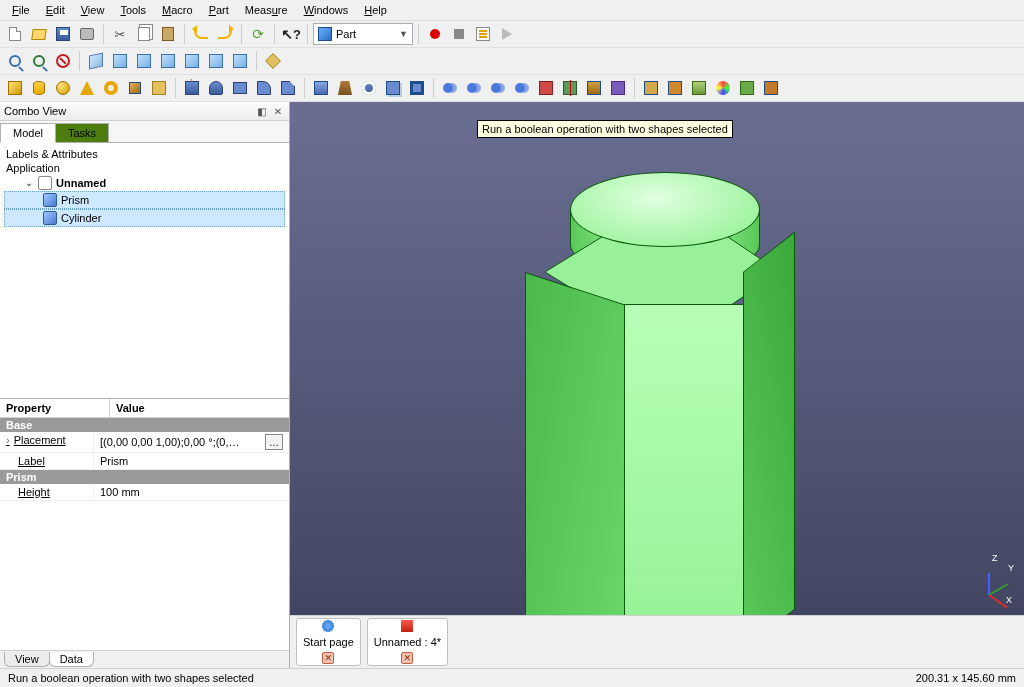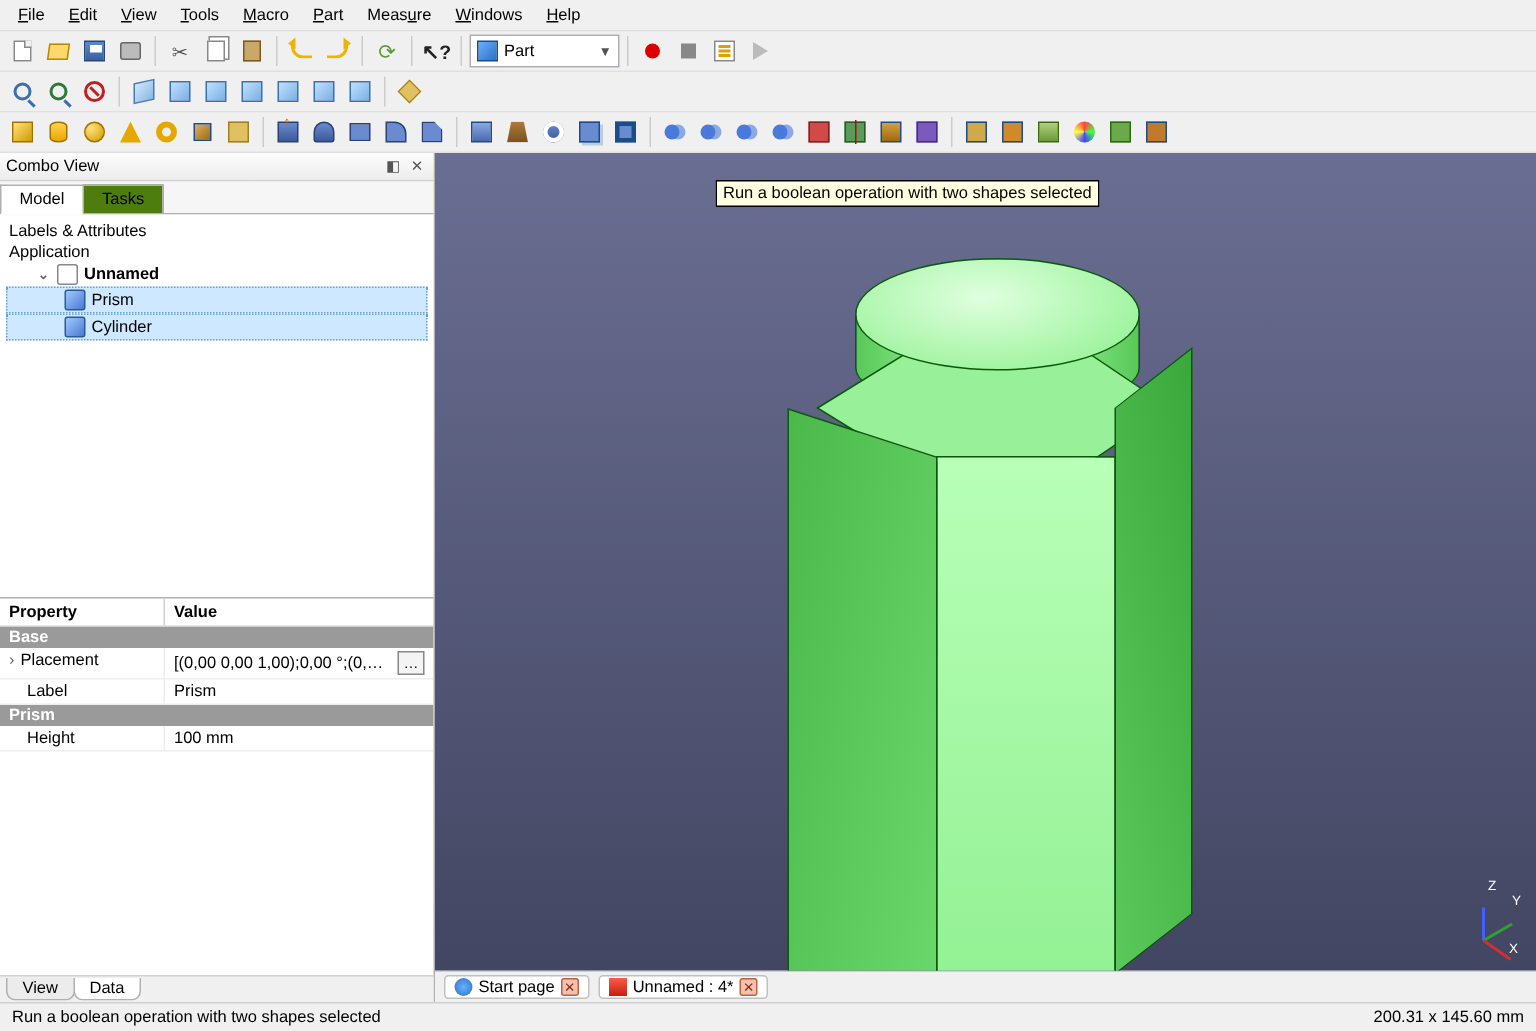--- a/index.html
+++ b/index.html
@@ -76,32 +76,32 @@
 .tree-item.sel { background:#cde8ff; border:1px dotted #6aa0d0; }
 .tree-indent { padding-left:20px; }
 .tree-indent2 { padding-left:38px; }
 .props { height:270px; border-top:1px solid #b0b0b0; display:flex; flex-direction:column; }
 .props-head { display:flex; border-bottom:1px solid #d0d0d0; font-weight:bold; }
 .props-head > div { padding:3px 6px; }
 .props-head .c1 { width:110px; border-right:1px solid #d0d0d0; }
 .props-body { flex:1; overflow:auto; }
 .prow { display:flex; border-bottom:1px solid #eee; }
 .prow > div { padding:2px 6px; }
-.prow .c1 { width:110px; border-right:1px solid #eee; }
+.prow .c1 { width:94px; border-right:1px solid #eee;text-decoration:underline; }
 .prow .c2 { flex:1; display:flex; align-items:center; }
 .pgroup { background:#9a9a9a; color:#fff; font-weight:bold; padding:1px 6px; }
 .ell-btn { margin-left:auto; width:18px; height:16px; border:1px solid #888; background:#f4f4f4; display:flex; align-items:center; justify-content:center; font-size:10px; }
 .bottom-tabs { display:flex; background:#f0f0f0; border-top:1px solid #d0d0d0; padding:1px 4px; }
 .btab { padding:1px 10px; border:1px solid #b0b0b0; border-top:none; background:#fff; margin-right:-1px; border-radius:0 0 6px 6px; font-size:11px; }
 .btab.inactive { background:#ececec; }
 .viewport-wrap { flex:1; display:flex; flex-direction:column; }
 .viewport { flex:1; background:linear-gradient(#6a6e92,#434662); position:relative; overflow:hidden; }
 .tooltip { position:absolute; top:18px; left:187px; background:#ffffe1; border:1px solid #000; padding:2px 4px; font-size:11px; white-space:nowrap; z-index:5; }
 .doc-tabs { display:flex; background:#f0f0f0; border-top:1px solid #d0d0d0; padding:2px 6px; gap:6px; }
-.doctab { display:flex; align-items:center; gap:4px; padding:1px 6px; border:1px solid #c0c0c0; background:#fff; border-radius:3px; }
+.doctab { display:flex; align-items:center; gap:4px; padding:1px 6px; border:1px solid #c0c0c0; background:#fff; border-radius:3px;flex-direction:column; }
 .doctab .dticon { width:12px; height:12px; }
 .doctab .close { width:12px; height:12px; background:#f4c0b0; border:1px solid #c06040; color:#803010; font-size:9px; display:flex; align-items:center; justify-content:center; border-radius:2px; }
 .status { display:flex; padding:3px 8px; background:#f0f0f0; border-top:1px solid #d0d0d0; font-size:11px; }
 .status .right { margin-left:auto; }
 .triad { position:absolute; right:10px; bottom:10px; width:50px; height:50px; }
 .triad .ax { position:absolute; width:2px; height:22px; transform-origin:bottom center; bottom:10px; left:24px; }
 .triad .z { background:#4060ff; transform:rotate(0deg); }
 .triad .y { background:#30a030; transform:rotate(60deg); }
 .triad .x { background:#d03030; transform:rotate(125deg); }
 .triad .lbl { position:absolute; font-size:9px; color:#fff; }

